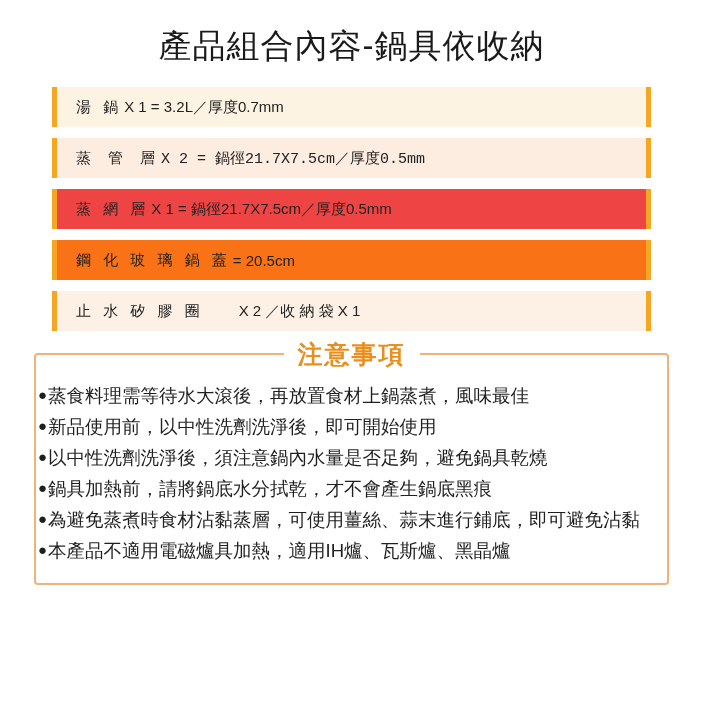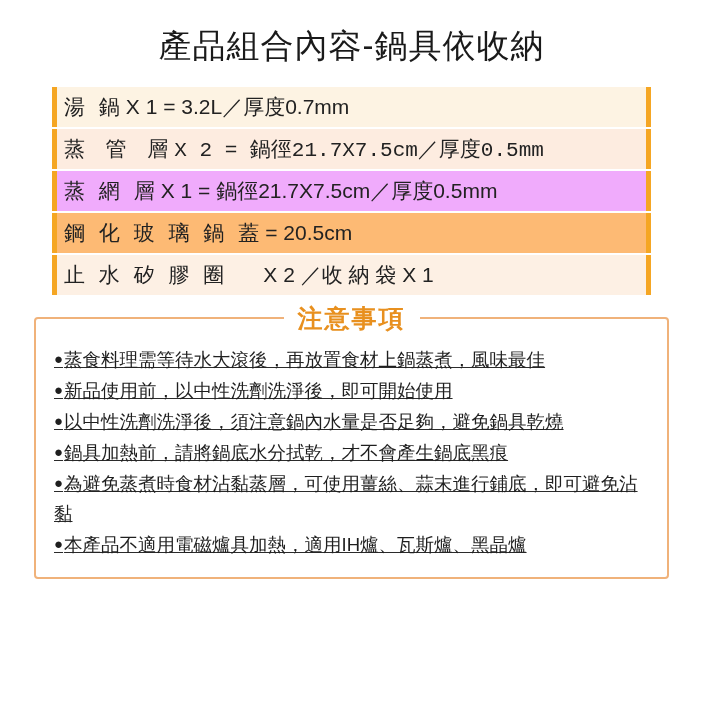--- a/index.html
+++ b/index.html
@@ -32,26 +32,26 @@
     padding-bottom: 10px;
   }
 
   
   .spec-list {
     margin: 8px 52px 0 52px;
   }
   .spec-row {
     position: relative;
     height: 40px;
-    margin-bottom: 2px;
+    margin-bottom: 11px;
     display: flex;
     align-items: center;
-    padding-left: 12px;
+    padding-left: 24px;
     box-sizing: border-box;
-    font-size: 21px;
+    font-size: 15px;
     color: #222222;
     white-space: nowrap;
   }
   .spec-row .bar-left {
     position: absolute;
     left: 0;
     top: 0;
     bottom: 0;
     width: 5px;
     background: #f5a623;
@@ -59,41 +59,40 @@
   .spec-row .bar-right {
     position: absolute;
     right: 0;
     top: 0;
     bottom: 0;
     width: 5px;
     background: #f5a623;
   }
   .spec-row.tint-a { background: #fdf3e3; }
   .spec-row.tint-b { background: #fdece0; font-family: Liberation Mono, monospace; }
-  .spec-row.tint-c { background: #f0abfc; }
-  .spec-row.tint-d { background: #fdba74; text-align: right; }
+  .spec-row.tint-c { background: #ef4444; }
+  .spec-row.tint-d { background: #f97316; text-align: right; }
   .spec-row.tint-e { background: #fdf0e4; gap: 33px; }
 
   .lbl {
     letter-spacing: 4px;
     margin-right: 2px;
   }
   .val {
     letter-spacing: 0px;
   }
 
   
   .notice {
     position: relative;
     margin: 22px 34px 5px 34px;
     border: 2px solid #f0b27a;
     border-radius: 4px;
-    padding: 26px 18px 16px 18px;
+    padding: 26px 18px 16px 2px;
     box-sizing: border-box;
-    text-decoration: underline;
   }
   .notice-title {
     position: absolute;
     top: -17px;
     left: 50%;
     transform: translateX(-50%);
     background: #ffffff;
     padding: 0 14px;
     font-size: 25px;
     font-weight: bold;

